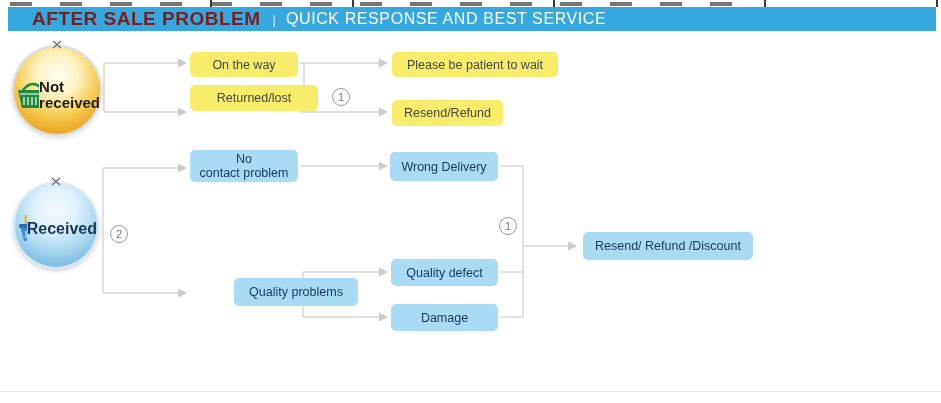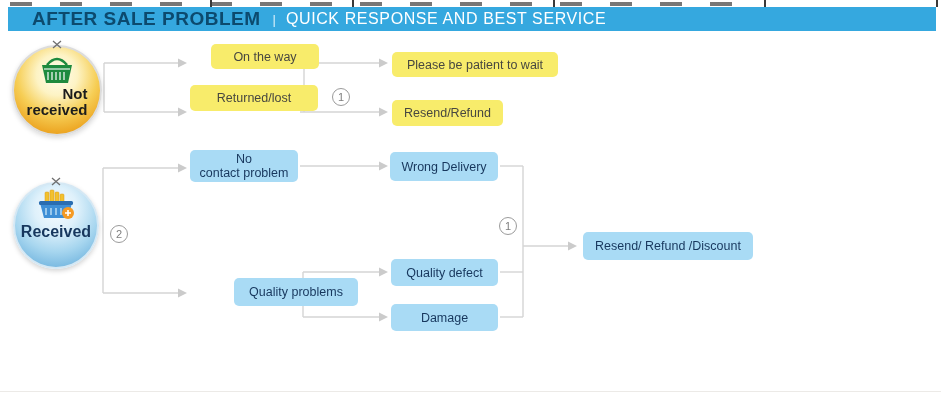--- a/index.html
+++ b/index.html
@@ -10,54 +10,54 @@
   .remnant-dashes { position:absolute; top:2px; left:10px; width:748px; height:4px;
     background:repeating-linear-gradient(90deg,#4a4a4a 0 22px, transparent 22px 50px); opacity:.75; }
   .tick { position:absolute; top:0; width:2px; height:7px; background:#3a3a3a; }
   .tick:nth-of-type(2){ left:210px; } .tick:nth-of-type(3){ left:352px; }
   .tick:nth-of-type(4){ left:553px; } .tick:nth-of-type(5){ left:764px; }
   .tick:nth-of-type(6){ left:936px; }
 
   
   .banner { position:absolute; left:8px; top:7px; width:928px; height:24px; background:#35A8DF;
     display:flex; align-items:center; padding-left:24px; }
-  .banner .title { color:#0c4a6e; font-weight:bold; font-size:19px; letter-spacing:.5px; white-space:nowrap; }
+  .banner .title { color:#7f1d1d; font-weight:bold; font-size:19px; letter-spacing:.5px; white-space:nowrap; }
   .banner .divider { color:#d9effa; font-size:13px; margin:0 10px 0 12px; }
   .banner .subtitle { color:#ffffff; font-size:16px; letter-spacing:.6px; white-space:nowrap; }
 
   
   svg.connectors { position:absolute; left:0; top:0; }
 
   
   .node { position:absolute; display:flex; align-items:center; justify-content:center;
     text-align:center; border-radius:5px; font-size:12.5px; line-height:14px; white-space:pre-line; z-index:2; }
   .ybox { background:#F8EC6B; color:#474740; }
   .bbox { background:#A9DBF5; color:#17375D; }
 
-  #n-on-the-way      { left:190px; top:44px;  width:108px; height:25px;margin-left:21px; }
+  #n-on-the-way      { left:190px; top:52px;  width:108px; height:25px; }
   #n-returned-lost   { left:190px; top:85px; width:128px; height:26px; }
   #n-please-wait     { left:392px; top:52px;  width:166px; height:25px; }
   #n-resend-refund   { left:392px; top:100px; width:111px; height:26px; }
   #n-no-quality      { left:190px; top:150px; width:108px; height:32px; }
   #n-quality-problems{ left:190px; top:278px; width:124px; height:28px;margin-left:44px; }
   #n-wrong-delivery  { left:390px; top:152px; width:108px; height:29px; }
   #n-quality-defect  { left:391px; top:259px; width:107px; height:27px; }
   #n-damage          { left:391px; top:304px; width:107px; height:27px; }
   #n-resend-discount { left:583px; top:232px; width:170px; height:28px; }
 
   
   .badge { position:absolute; width:18px; height:18px; border:1px solid #9b9b9b; border-radius:50%;
     color:#7d7d7d; font-size:11px; display:flex; align-items:center; justify-content:center; z-index:2; background:transparent; }
   #badge-1-top   { left:332px; top:88px; }
   #badge-2       { left:110px; top:225px; }
   #badge-1-right { left:499px; top:217px; }
 
   
-  .sphere { position:absolute; border-radius:50%; display:flex; flex-direction:column;
-    align-items:center; z-index:2; text-align:right; }
+  .sphere { position:absolute; border-radius:50%; display:flex; flex-direction:row;
+    align-items:center; z-index:2; text-align:left; }
   #sphere-not-received { left:12px; top:45px; width:90px; height:91px; padding-top:8px;
     background:radial-gradient(circle at 50% 32%, #FFFEF0 0%, #FDF3C4 28%, #F6CE55 55%, #EDA826 78%, #DE9013 100%);
     border:2px solid #DCDCDC; box-shadow:0 2px 5px rgba(0,0,0,.15); }
   #sphere-not-received .sphere-label { color:#1c1c1c; font-weight:600; font-size:15px; line-height:16px; white-space:pre-line; margin-top:1px; }
   #sphere-received { left:13px; top:182px; width:86px; height:87px; padding-top:5px;
     background:radial-gradient(circle at 50% 30%, #F6FBFE 0%, #DFF1FB 30%, #A7D6EF 60%, #6FB3DE 88%, #5FA6D6 100%);
     border:2px solid #D5E8F4; box-shadow:0 2px 5px rgba(0,0,0,.18); }
   #sphere-received .sphere-label { color:#17375D; font-weight:bold; font-size:16px; margin-top:2px; }
   .clip { position:absolute; top:-7px; left:50%; transform:translateX(-50%); }
 

